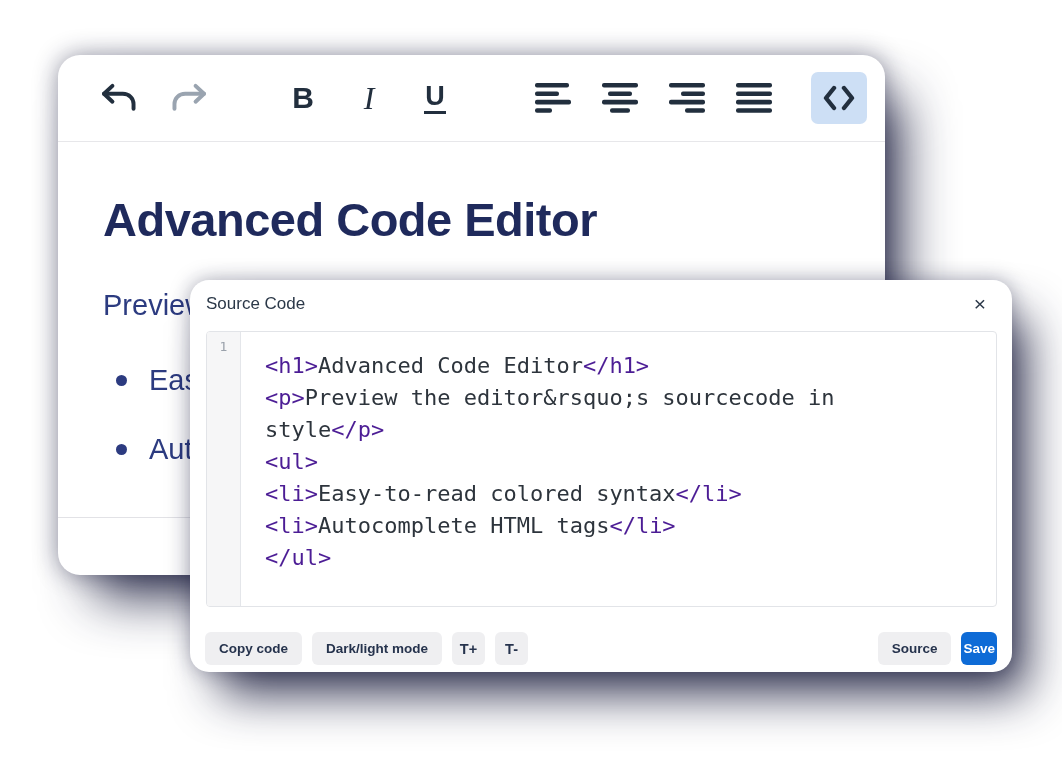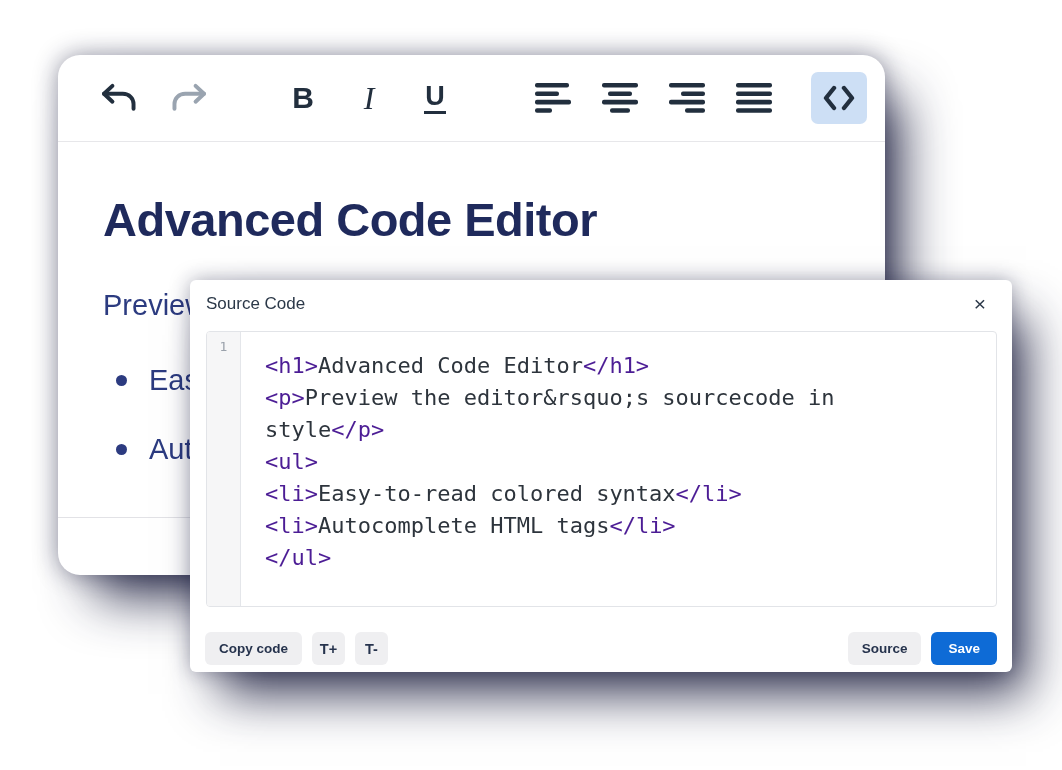--- a/index.html
+++ b/index.html
@@ -31,21 +31,21 @@
   .doc-heading { margin-top:52px; font-size:47px; line-height:1.12; font-weight:700; letter-spacing:-.5px; color:#1f2a5c; }
   .doc-para { margin-top:42px; font-size:29px; color:#2c3b80; }
   .doc-list { margin-top:42px; list-style:none; }
   .doc-list li { display:flex; align-items:center; font-size:29px; color:#2c3b80; margin-bottom:36px; }
   .bullet { width:11px; height:11px; border-radius:50%; background:#2c3b80; margin:0 22px 0 13px; flex:0 0 auto; }
   .doc-footer-divider { position:absolute; left:0; right:0; top:462px; height:1px; background:#e2e2e6; }
 
   
   .dialog {
     position:absolute; left:190px; top:280px; width:822px; height:392px;
-    background:#ffffff; border-radius:6px; z-index:5;
+    background:#ffffff; border-radius:19px; z-index:5;
     box-shadow: 0 0 20px rgba(21,23,56,.35), 22px 30px 48px -8px rgba(21,23,56,.85);
   }
   .dialog-header { position:relative; height:50px; padding:14px 16px 0 16px; }
   .dialog-title { font-size:17px; font-weight:500; color:#2b3848; }
   .dialog-close { position:absolute; right:16px; top:8px; width:32px; height:32px; border:none; background:transparent;
                   font-size:21px; line-height:32px; color:#2b3848; cursor:pointer; }
   .code-panel { position:absolute; left:16px; top:51px; width:791px; height:276px;
                 border:1px solid #e2e4e8; border-radius:4px; display:flex; overflow:hidden; background:#ffffff; }
   .gutter { width:34px; background:#f6f6f7; border-right:1px solid #e4e6ea; flex:0 0 auto;
             font-family:"DejaVu Sans Mono", monospace; font-size:13px; color:#9aa1ab; text-align:center; padding-top:7px; }
@@ -53,21 +53,21 @@
                   font-size:22px; line-height:32px; color:#2d343c; overflow:hidden; }
   .code-line { white-space:pre-wrap; word-break:normal; max-width:640px; }
   .code-line .tag { color:#4c1d95; }
   .code-line .text { color:#2d343c; }
 
   .dialog-footer { position:absolute; left:0; right:0; top:352px; padding:0 15px; display:flex; align-items:center; gap:10px; }
   .btn { height:33px; padding:0 14px; border:none; border-radius:6px; background:#efeff1; color:#26334d;
          font-family:"Liberation Sans", sans-serif; font-size:13.5px; font-weight:700; cursor:pointer; }
   .btn-small { width:33px; padding:0; font-size:14.5px; font-weight:600; }
   .spacer { flex:1; }
-  .btn-save { background:#0e6bd6; color:#ffffff; padding:0 17px; }
+  .btn-save { background:#0e6bd6; color:#ffffff; padding:0 2px; }
 </style>
 </head>
 <body>
 
 <div class="stage">
 
   <div class="editor-window">
     <div class="toolbar">
       <button class="tb-btn">
         <svg width="38" height="30" viewBox="0 0 40 32" fill="none" stroke="#222f3e" stroke-width="4.2" stroke-linecap="round" stroke-linejoin="round">
@@ -161,20 +161,21 @@
 
     <div class="code-panel">
       <div class="gutter">
         <span>1</span>
       </div>
       <pre class="code-content"><div class="code-line"><span class="tag">&lt;h1&gt;</span><span class="text">Advanced Code Editor</span><span class="tag">&lt;/h1&gt;</span></div><div class="code-line"><span class="tag">&lt;p&gt;</span><span class="text">Preview the editor&amp;rsquo;s sourcecode in style</span><span class="tag">&lt;/p&gt;</span></div><div class="code-line"><span class="tag">&lt;ul&gt;</span></div><div class="code-line"><span class="tag">&lt;li&gt;</span><span class="text">Easy-to-read colored syntax</span><span class="tag">&lt;/li&gt;</span></div><div class="code-line"><span class="tag">&lt;li&gt;</span><span class="text">Autocomplete HTML tags</span><span class="tag">&lt;/li&gt;</span></div><div class="code-line"><span class="tag">&lt;/ul&gt;</span></div></pre>
     </div>
 
     <div class="dialog-footer">
       <button class="btn">Copy code</button>
+      <button class="btn">Dark/light mode</button>
       <button class="btn btn-small">T+</button>
       <button class="btn btn-small">T-</button>
       <span class="spacer"></span>
       <button class="btn">Source</button>
       <button class="btn btn-save">Save</button>
     </div>
   </div>
 
 </div>
 

